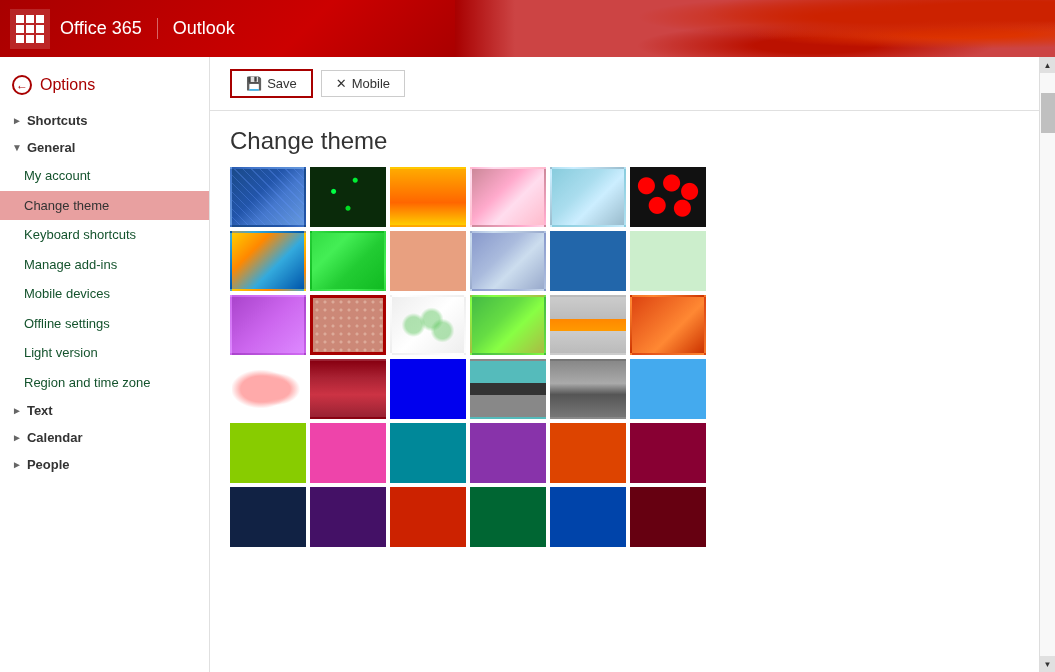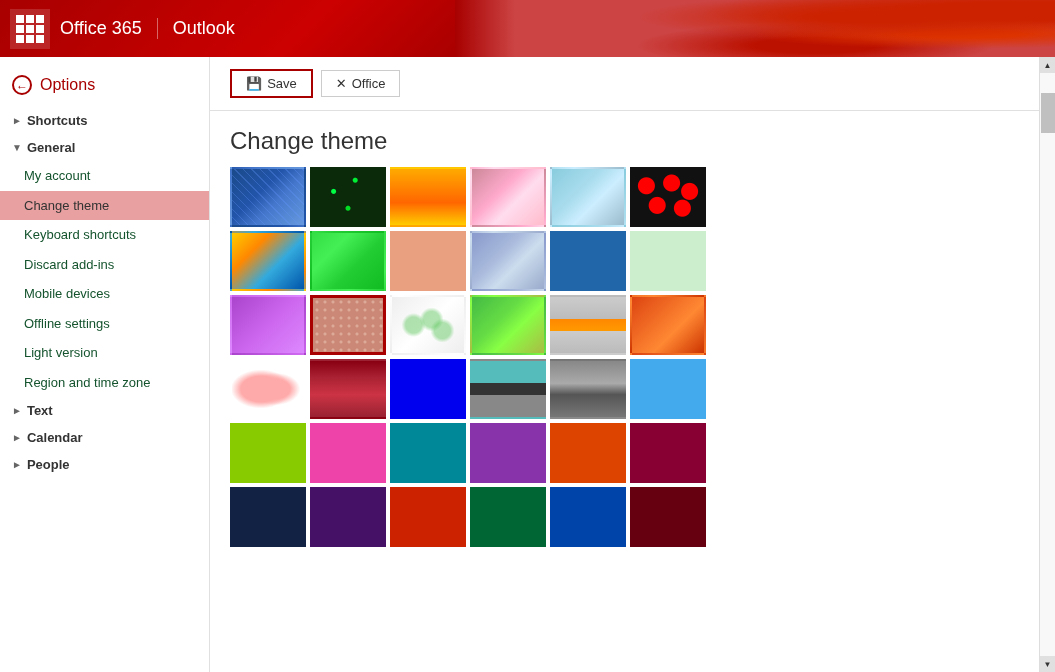--- a/index.html
+++ b/index.html
@@ -274,21 +274,21 @@
       <span>Shortcuts</span>
     </div>
 
     <div class="sidebar-section-label">
       <span class="triangle">▼</span>
       <span>General</span>
     </div>
     <div class="sidebar-item">My account</div>
     <div class="sidebar-item active">Change theme</div>
     <div class="sidebar-item">Keyboard shortcuts</div>
-    <div class="sidebar-item">Discard add-ins</div>
+    <div class="sidebar-item">Manage add-ins</div>
     <div class="sidebar-item">Mobile devices</div>
     <div class="sidebar-item">Offline settings</div>
     <div class="sidebar-item">Light version</div>
     <div class="sidebar-item">Region and time zone</div>
 
     <div class="sidebar-section-label">
       <span class="triangle">►</span>
       <span>Text</span>
     </div>
 
@@ -315,21 +315,21 @@
         </defs>
         <path d="M 60 5 Q 30 10 20 48" stroke="#c0392b" stroke-width="2.5" fill="none" marker-end="url(#arrowhead)"></path>
       </svg>
 
       <button class="toolbar-btn save-btn">
         <span>💾</span>
         <span>Save</span>
       </button>
       <button class="toolbar-btn discard-btn">
         <span>✕</span>
-        <span>Office</span>
+        <span>Mobile</span>
       </button>
     </div>
 
     <div id="page-title">Change theme</div>
 
     <div id="theme-grid">
 
       <div class="theme-swatch sw-1"></div>
       <div class="theme-swatch sw-2"></div>
       <div class="theme-swatch sw-3"></div>

